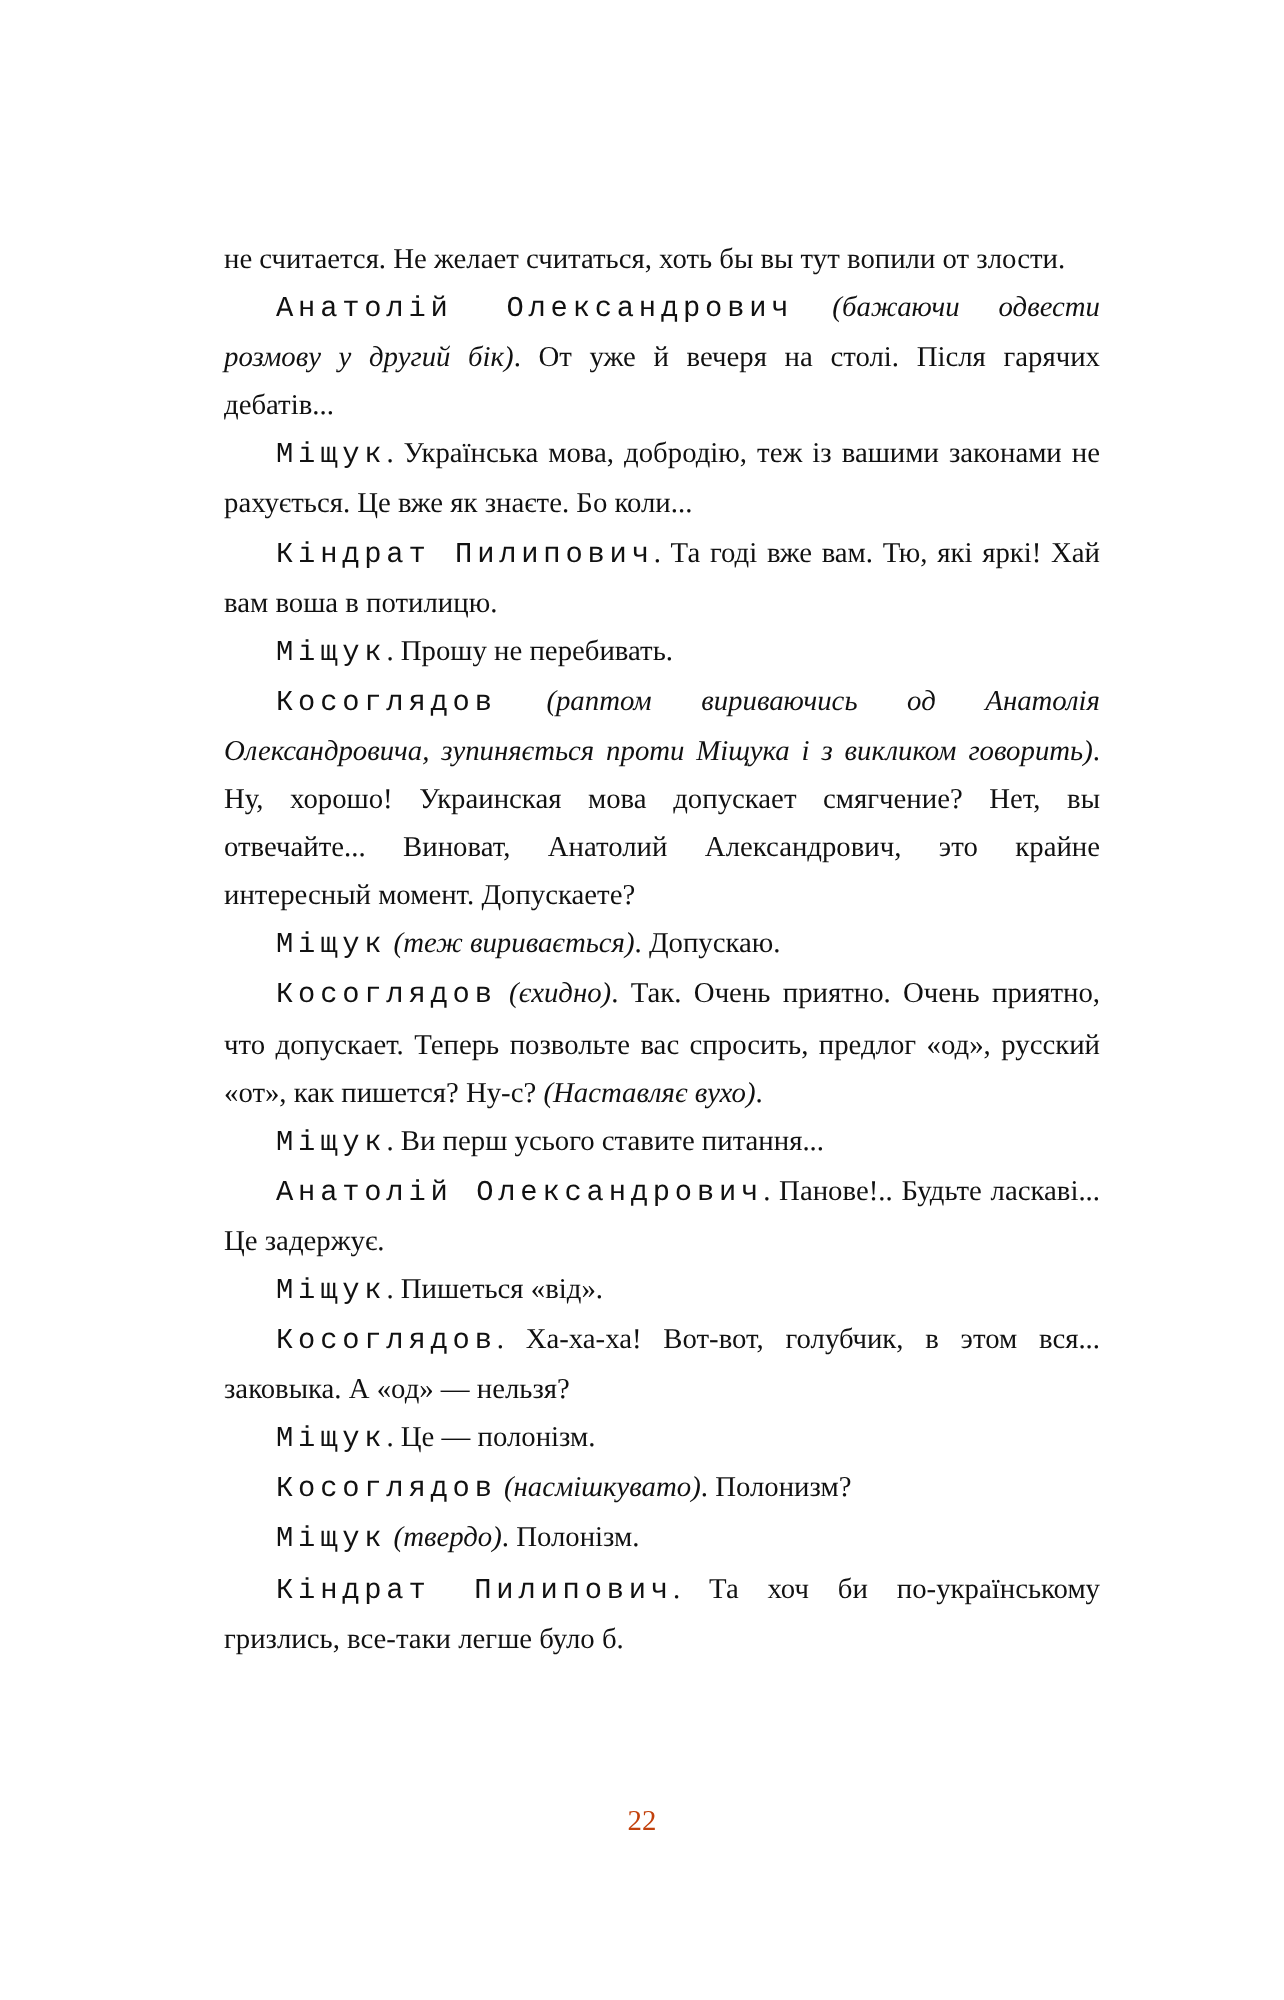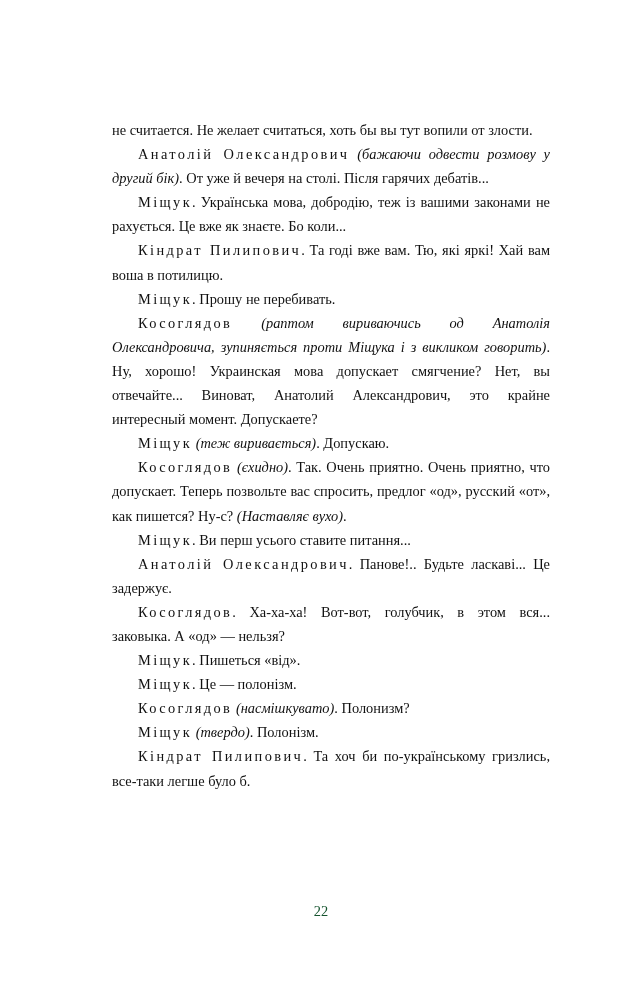--- a/index.html
+++ b/index.html
@@ -36,51 +36,52 @@
   }
   .indent {
     text-indent: 26px;
   }
   .noindent {
     text-indent: 0;
   }
   
   .speaker {
     letter-spacing: 2.4px;
+    font-family: Liberation Mono, monospace;
   }
   .it {
     font-style: italic;
   }
   .folio {
     position: absolute;
     left: 0;
     top: 903px;
     width: 642px;
     text-align: center;
     font-size: 14.4px;
     font-family: "Liberation Serif", serif;
-    color: #14532d;
+    color: #c2410c;
   }
 </style>
 </head>
 <body>
 
 <div class="page">
   <div class="body-text" id="body-text">
       <p class="noindent"><span>не считается. Не желает считаться, хоть бы вы тут вопили от злости.</span></p>
       <p class="indent"><span class="speaker">Анатолій Олександрович</span><span> </span><span class="it">(бажаючи одвести розмову у другий бік)</span><span>. От уже й вечеря на столі. Після гарячих дебатів...</span></p>
       <p class="indent"><span class="speaker">Міщук</span><span>. Українська мова, добродію, теж із вашими законами не рахується. Це вже як знаєте. Бо коли...</span></p>
       <p class="indent"><span class="speaker">Кіндрат Пилипович</span><span>. Та годі вже вам. Тю, які яркі! Хай вам воша в потилицю.</span></p>
       <p class="indent"><span class="speaker">Міщук</span><span>. Прошу не перебивать.</span></p>
       <p class="indent"><span class="speaker">Косоглядов</span><span> </span><span class="it">(раптом вириваючись од Анатолія Олександровича, зупиняється проти Міщука і з викликом говорить)</span><span>. Ну, хорошо! Украинская мова допускает смягчение? Нет, вы отвечайте... Виноват, Анатолий Александрович, это крайне интересный момент. Допускаете?</span></p>
       <p class="indent"><span class="speaker">Міщук</span><span> </span><span class="it">(теж виривається)</span><span>. Допускаю.</span></p>
       <p class="indent"><span class="speaker">Косоглядов</span><span> </span><span class="it">(єхидно)</span><span>. Так. Очень приятно. Очень приятно, что допускает. Теперь позвольте вас спросить, предлог «од», русский «от», как пишется? Ну-с? </span><span class="it">(Настав­ляє вухо)</span><span>.</span></p>
       <p class="indent"><span class="speaker">Міщук</span><span>. Ви перш усього ставите питання...</span></p>
       <p class="indent"><span class="speaker">Анатолій Олександрович</span><span>. Панове!.. Будьте ласкаві... Це задержує.</span></p>
+      <p class="indent"><span class="speaker">Міщук</span><span>. Пишеться «від».</span></p>
       <p class="indent"><span class="speaker">Косоглядов</span><span>. Ха-ха-ха! Вот-вот, голубчик, в этом вся... заковыка. А «од» — нельзя?</span></p>
-      <p class="indent"><span class="speaker">Міщук</span><span>. Пишеться «від».</span></p>
       <p class="indent"><span class="speaker">Міщук</span><span>. Це — полонізм.</span></p>
       <p class="indent"><span class="speaker">Косоглядов</span><span> </span><span class="it">(насмішкувато)</span><span>. Полонизм?</span></p>
       <p class="indent"><span class="speaker">Міщук</span><span> </span><span class="it">(твердо)</span><span>. Полонізм.</span></p>
       <p class="indent"><span class="speaker">Кіндрат Пилипович</span><span>. Та хоч би по-українському гризлись, все-таки легше було б.</span></p>
     </div>
 </div>
 <div class="folio">22</div>
 
 </body></html>

